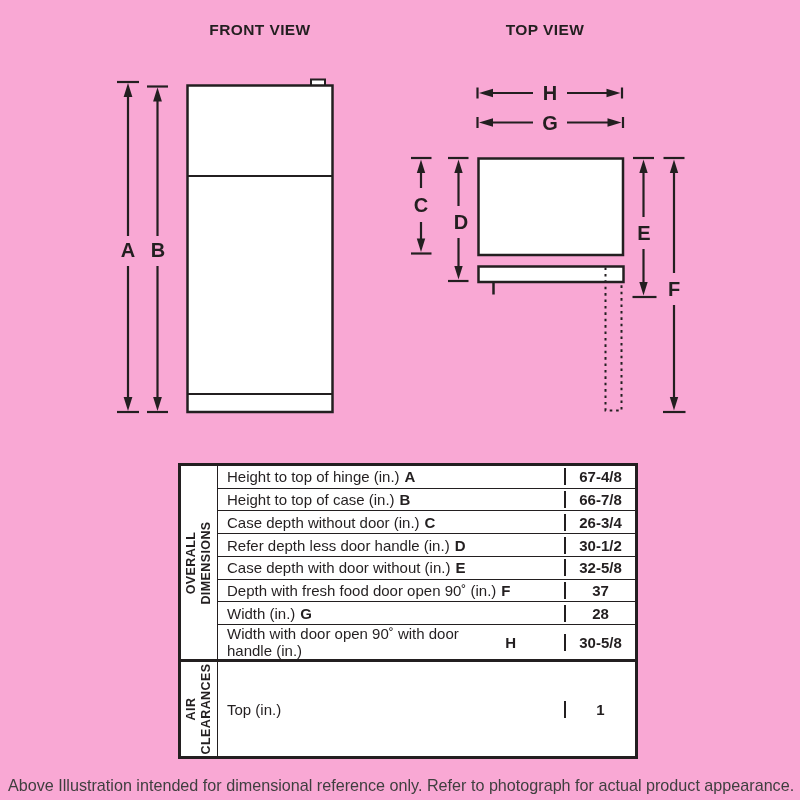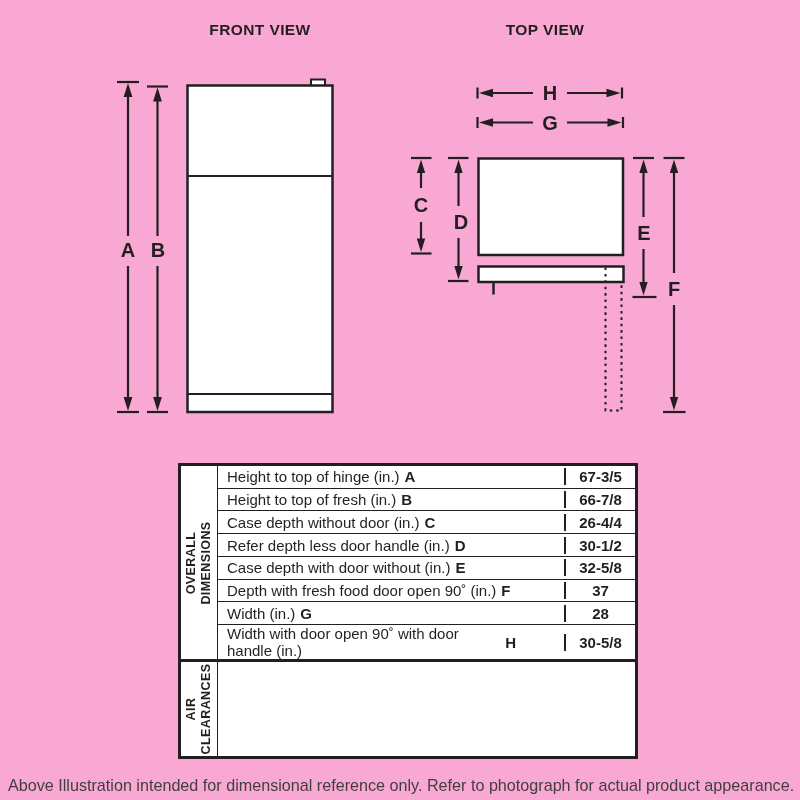--- a/index.html
+++ b/index.html
@@ -152,35 +152,35 @@
           <div>OVERALL</div>
           <div>DIMENSIONS</div>
         </div>
       </div>
       <div class="t-rows">
         <div class="t-row">
           <div class="t-label">
               <span>Height to top of hinge (in.)</span>
               <b class="dim-letter">A</b>
             </div>
-          <div class="t-value">67-3/5</div>
-        </div>
-        <div class="t-row">
-          <div class="t-label">
-              <span>Height to top of fresh (in.)</span>
+          <div class="t-value">67-4/8</div>
+        </div>
+        <div class="t-row">
+          <div class="t-label">
+              <span>Height to top of case (in.)</span>
               <b class="dim-letter">B</b>
             </div>
           <div class="t-value">66-7/8</div>
         </div>
         <div class="t-row">
           <div class="t-label">
               <span>Case depth without door (in.)</span>
               <b class="dim-letter">C</b>
             </div>
-          <div class="t-value">26-4/4</div>
+          <div class="t-value">26-3/4</div>
         </div>
         <div class="t-row">
           <div class="t-label">
               <span>Refer depth less door handle (in.)</span>
               <b class="dim-letter">D</b>
             </div>
           <div class="t-value">30-1/2</div>
         </div>
         <div class="t-row">
           <div class="t-label">
@@ -214,20 +214,26 @@
     </div>
 
     <div class="t-section second">
       <div class="t-vheader">
         <div class="t-vheader-inner">
           <div>AIR</div>
           <div>CLEARANCES</div>
         </div>
       </div>
       <div class="t-rows">
+        <div class="t-row">
+          <div class="t-label">
+              <span>Top (in.)</span>
+            </div>
+          <div class="t-value">1</div>
+        </div>
       </div>
     </div>
 
   </div>
 
   
   <div class="caption">Above Illustration intended for dimensional reference only. Refer to photograph for actual product appearance.</div>
 
 </div>
 

